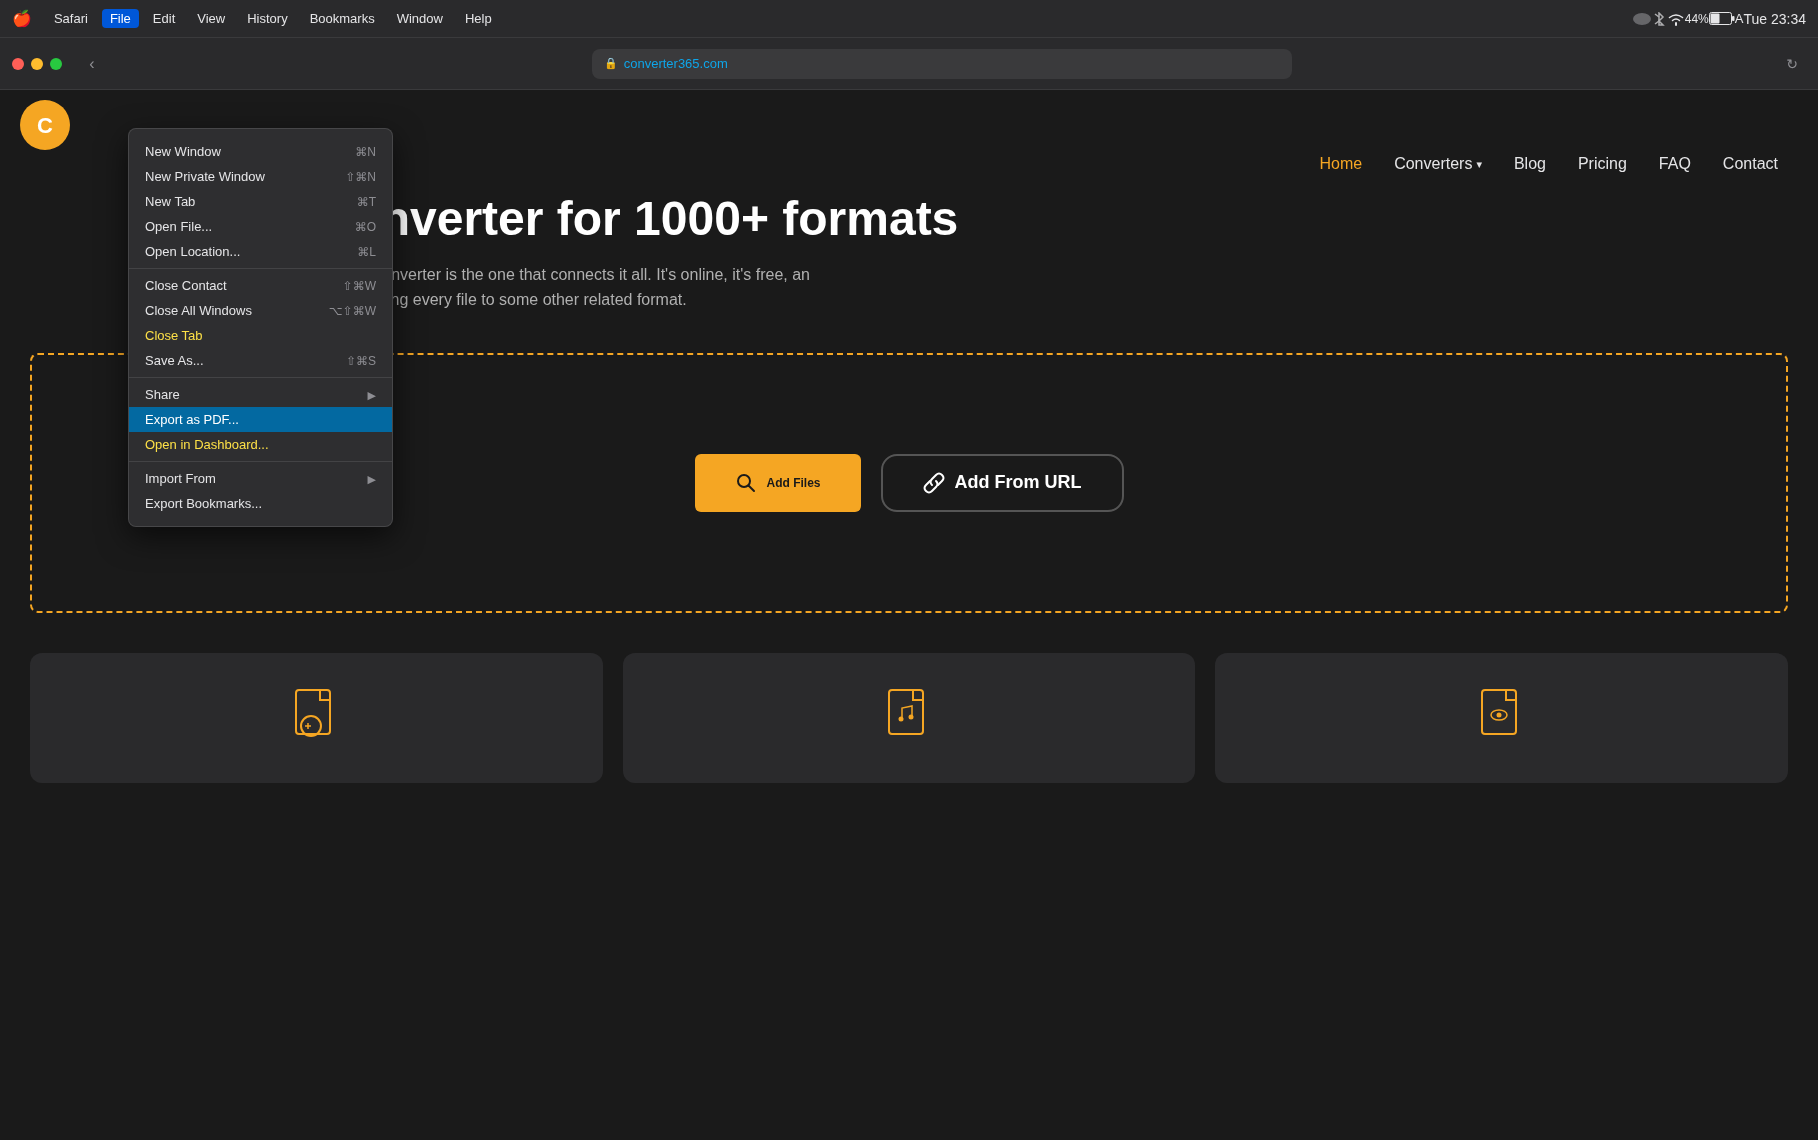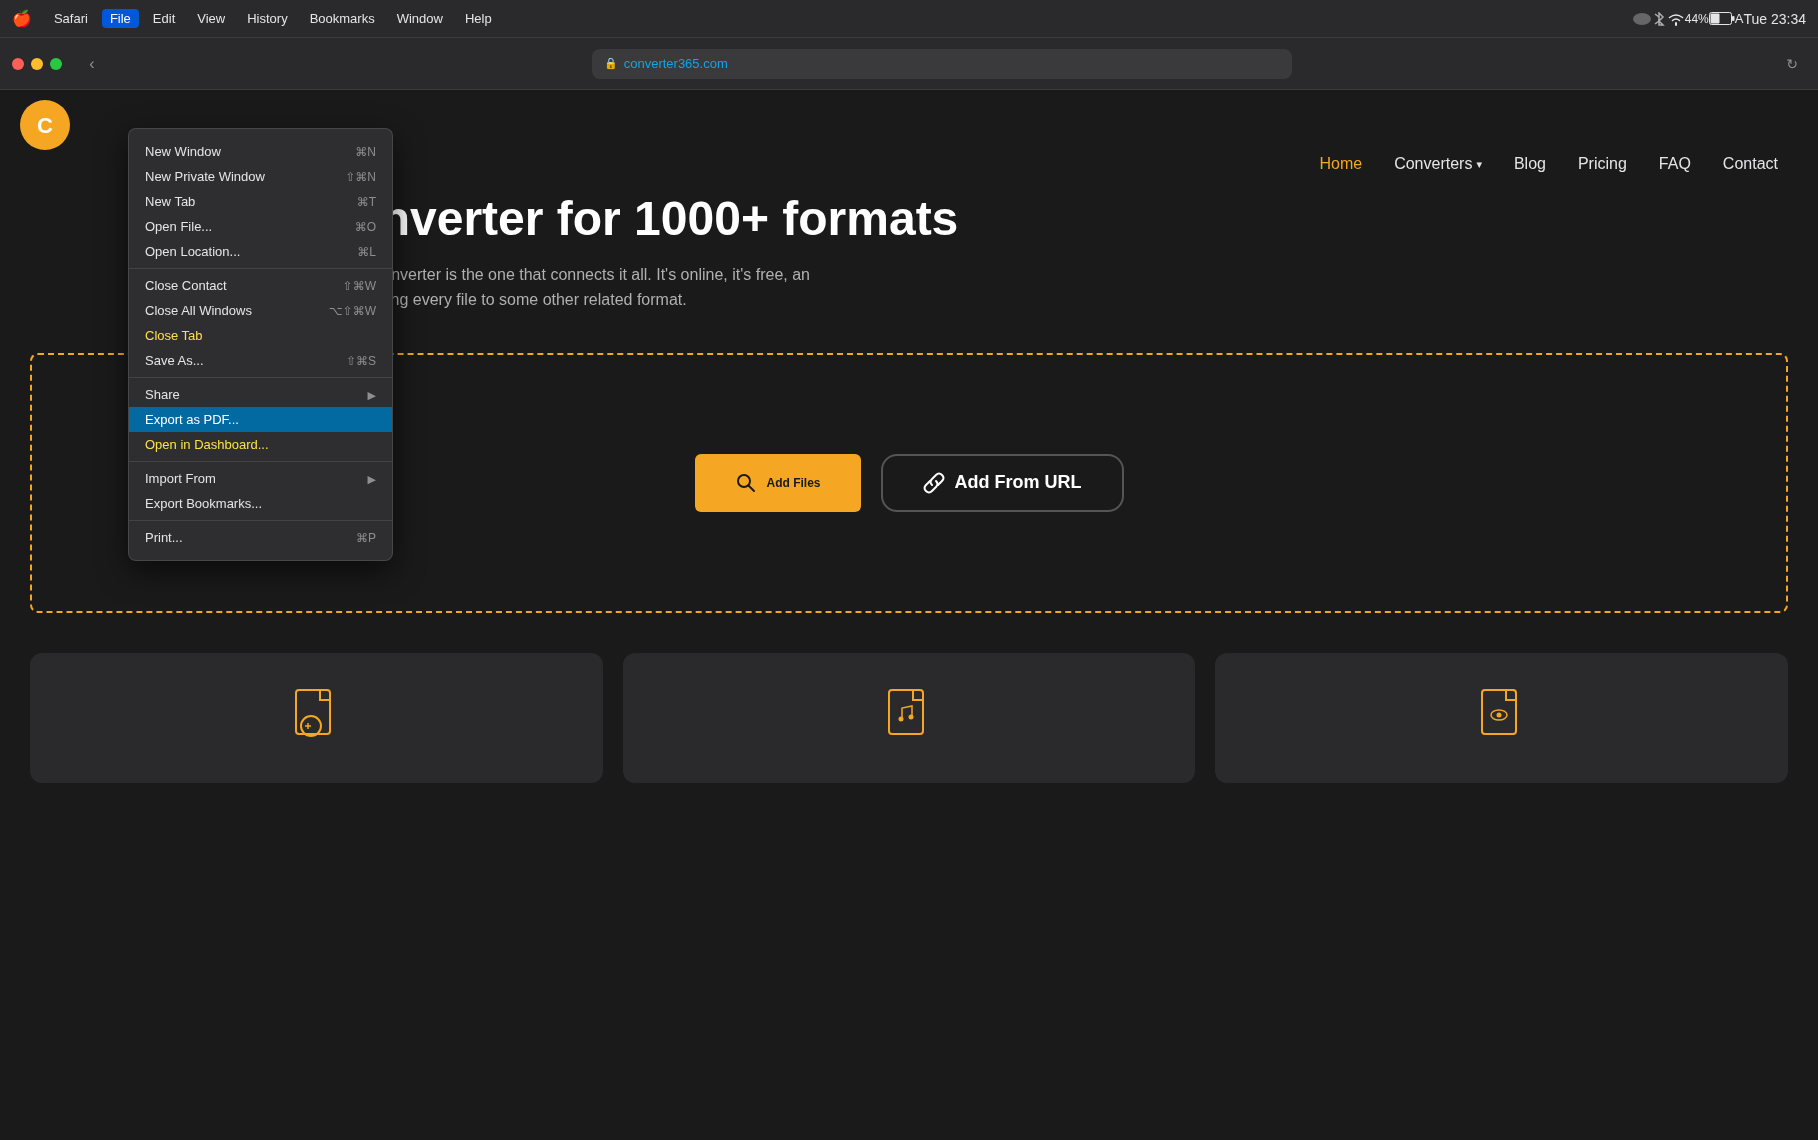--- a/index.html
+++ b/index.html
@@ -471,23 +471,17 @@
       <div class="menu-section">
         <div class="menu-row">
           <span class="menu-row-label">Import From</span>
           <span class="menu-arrow">▶</span>
         </div>
         <div class="menu-row">
           <span class="menu-row-label">Export Bookmarks...</span>
         </div>
       </div>
 
-      <div class="menu-section">
-        <div class="menu-row">
-          <span class="menu-row-label">Print...</span>
-          <span class="menu-shortcut">⌘P</span>
-        </div>
-      </div>
 
     </div>
   </div>
 
 </div>
 
 </body></html>

